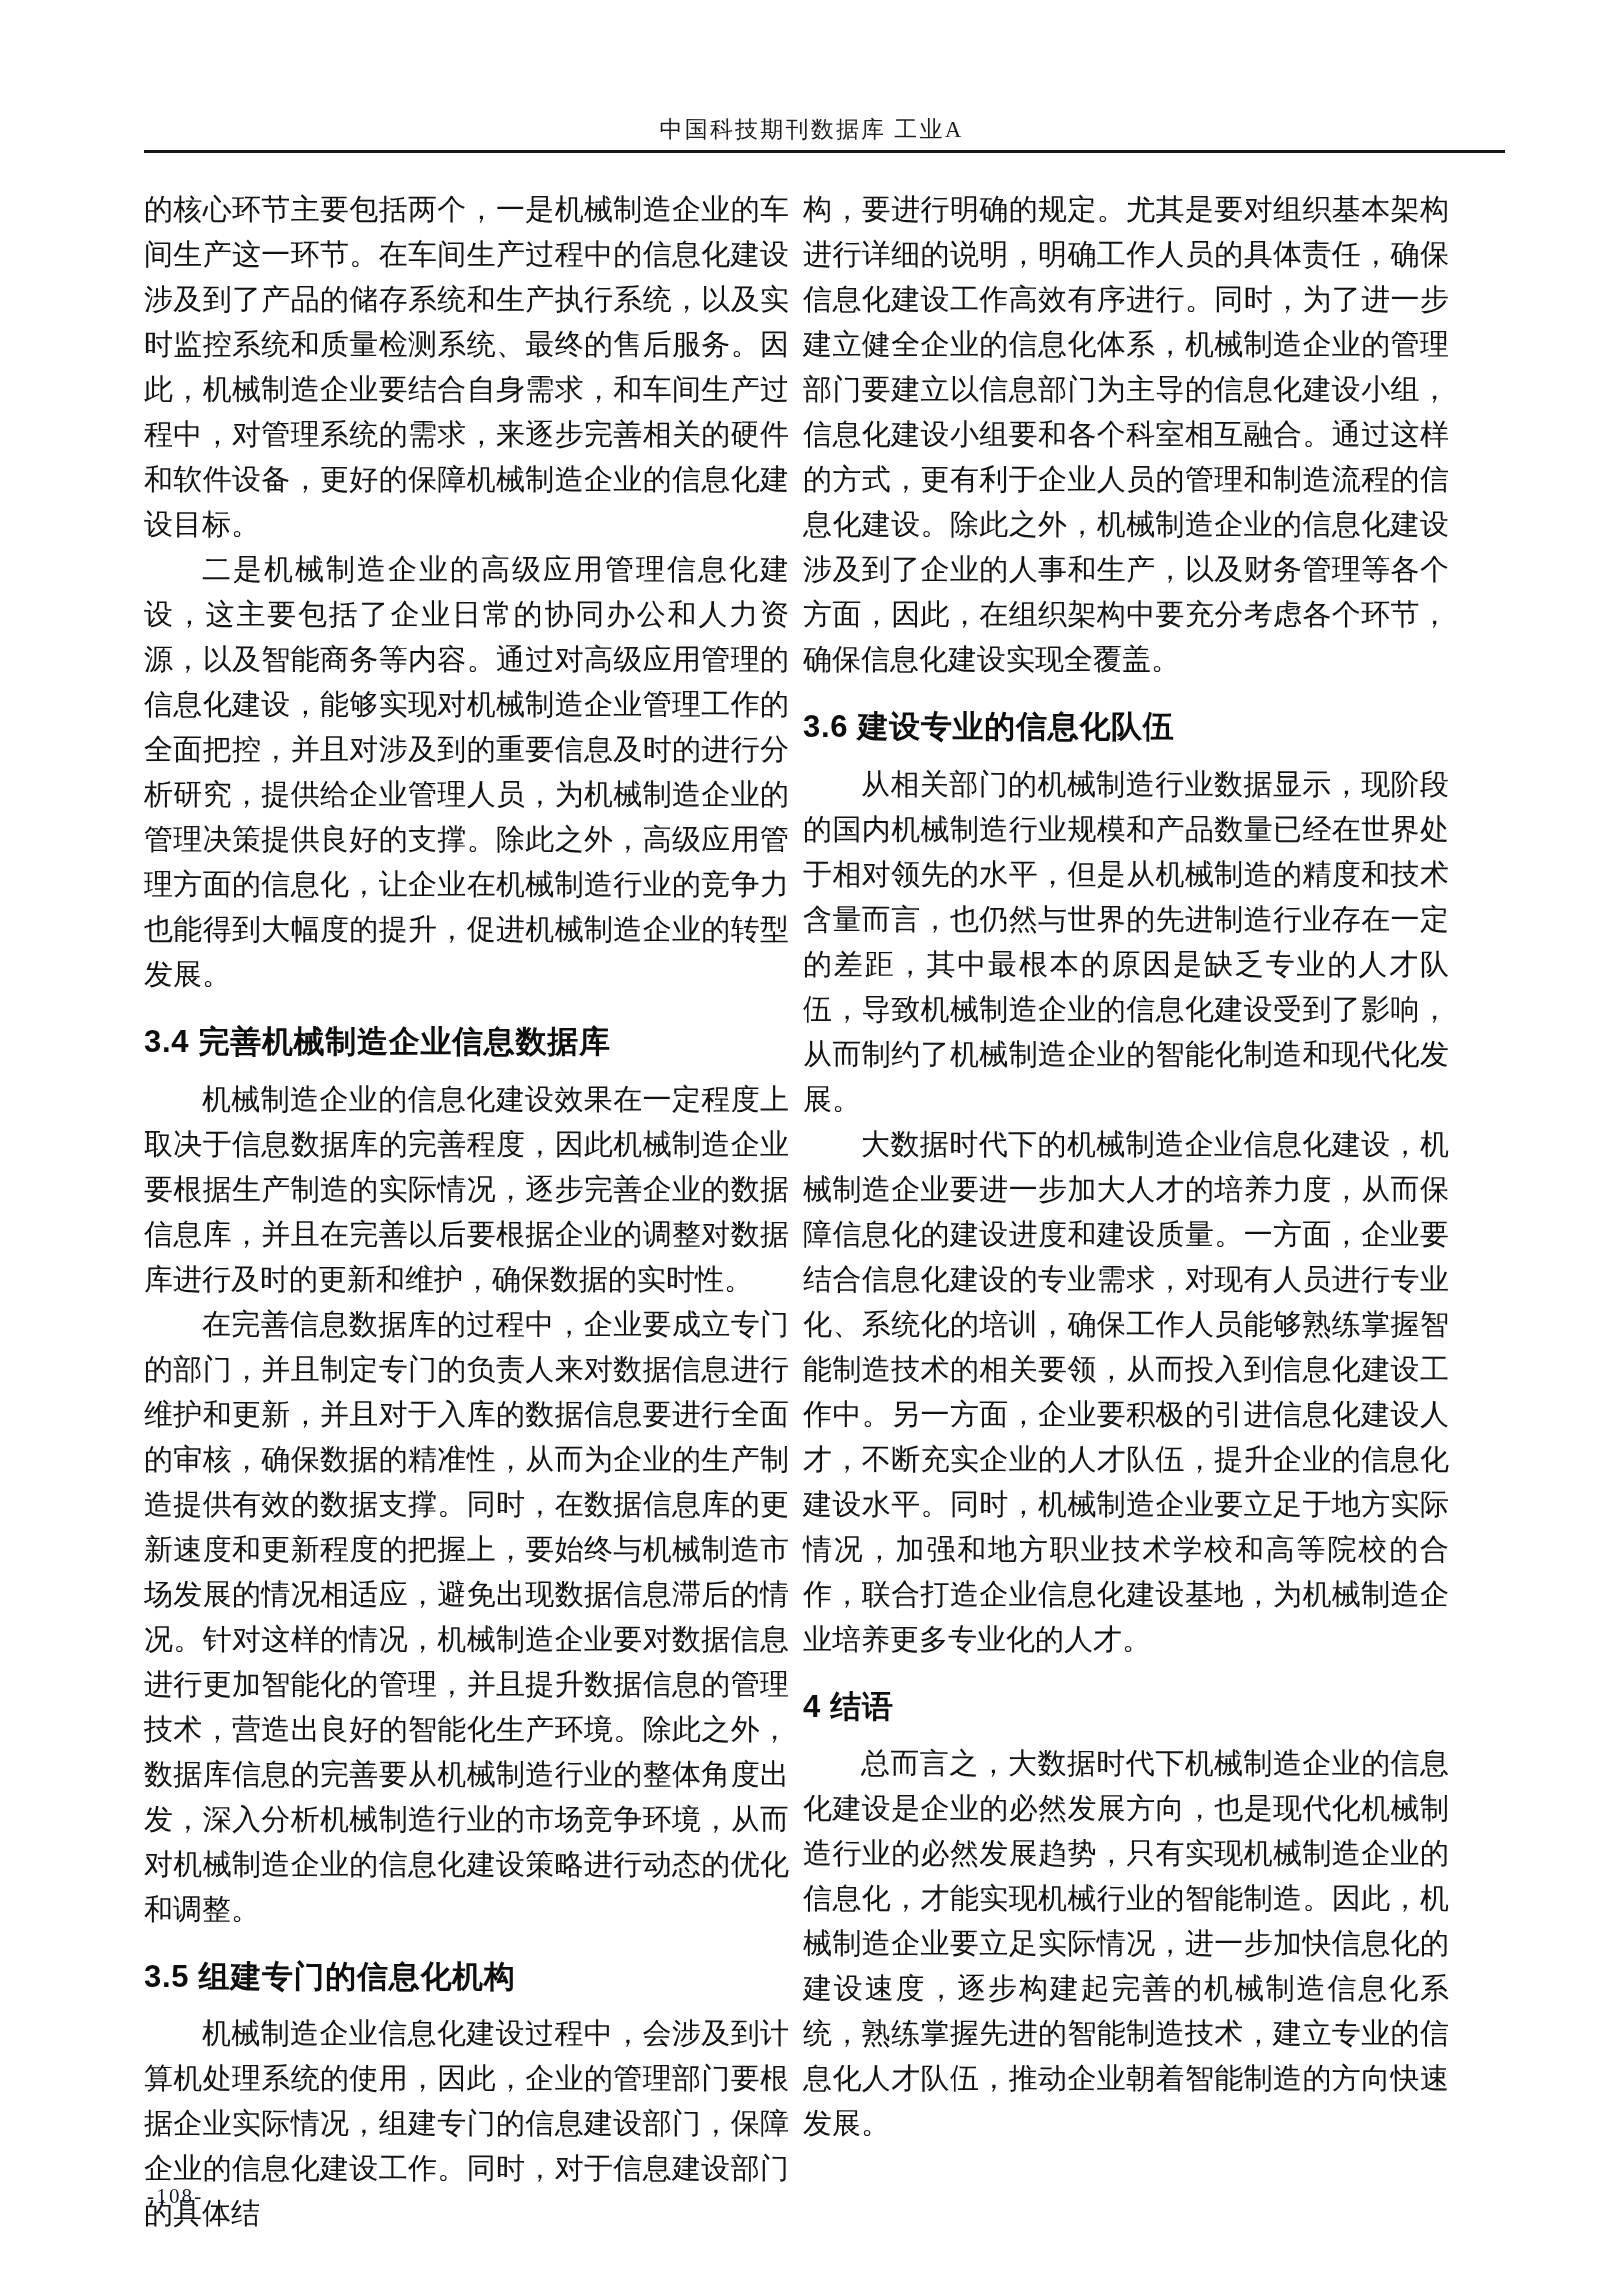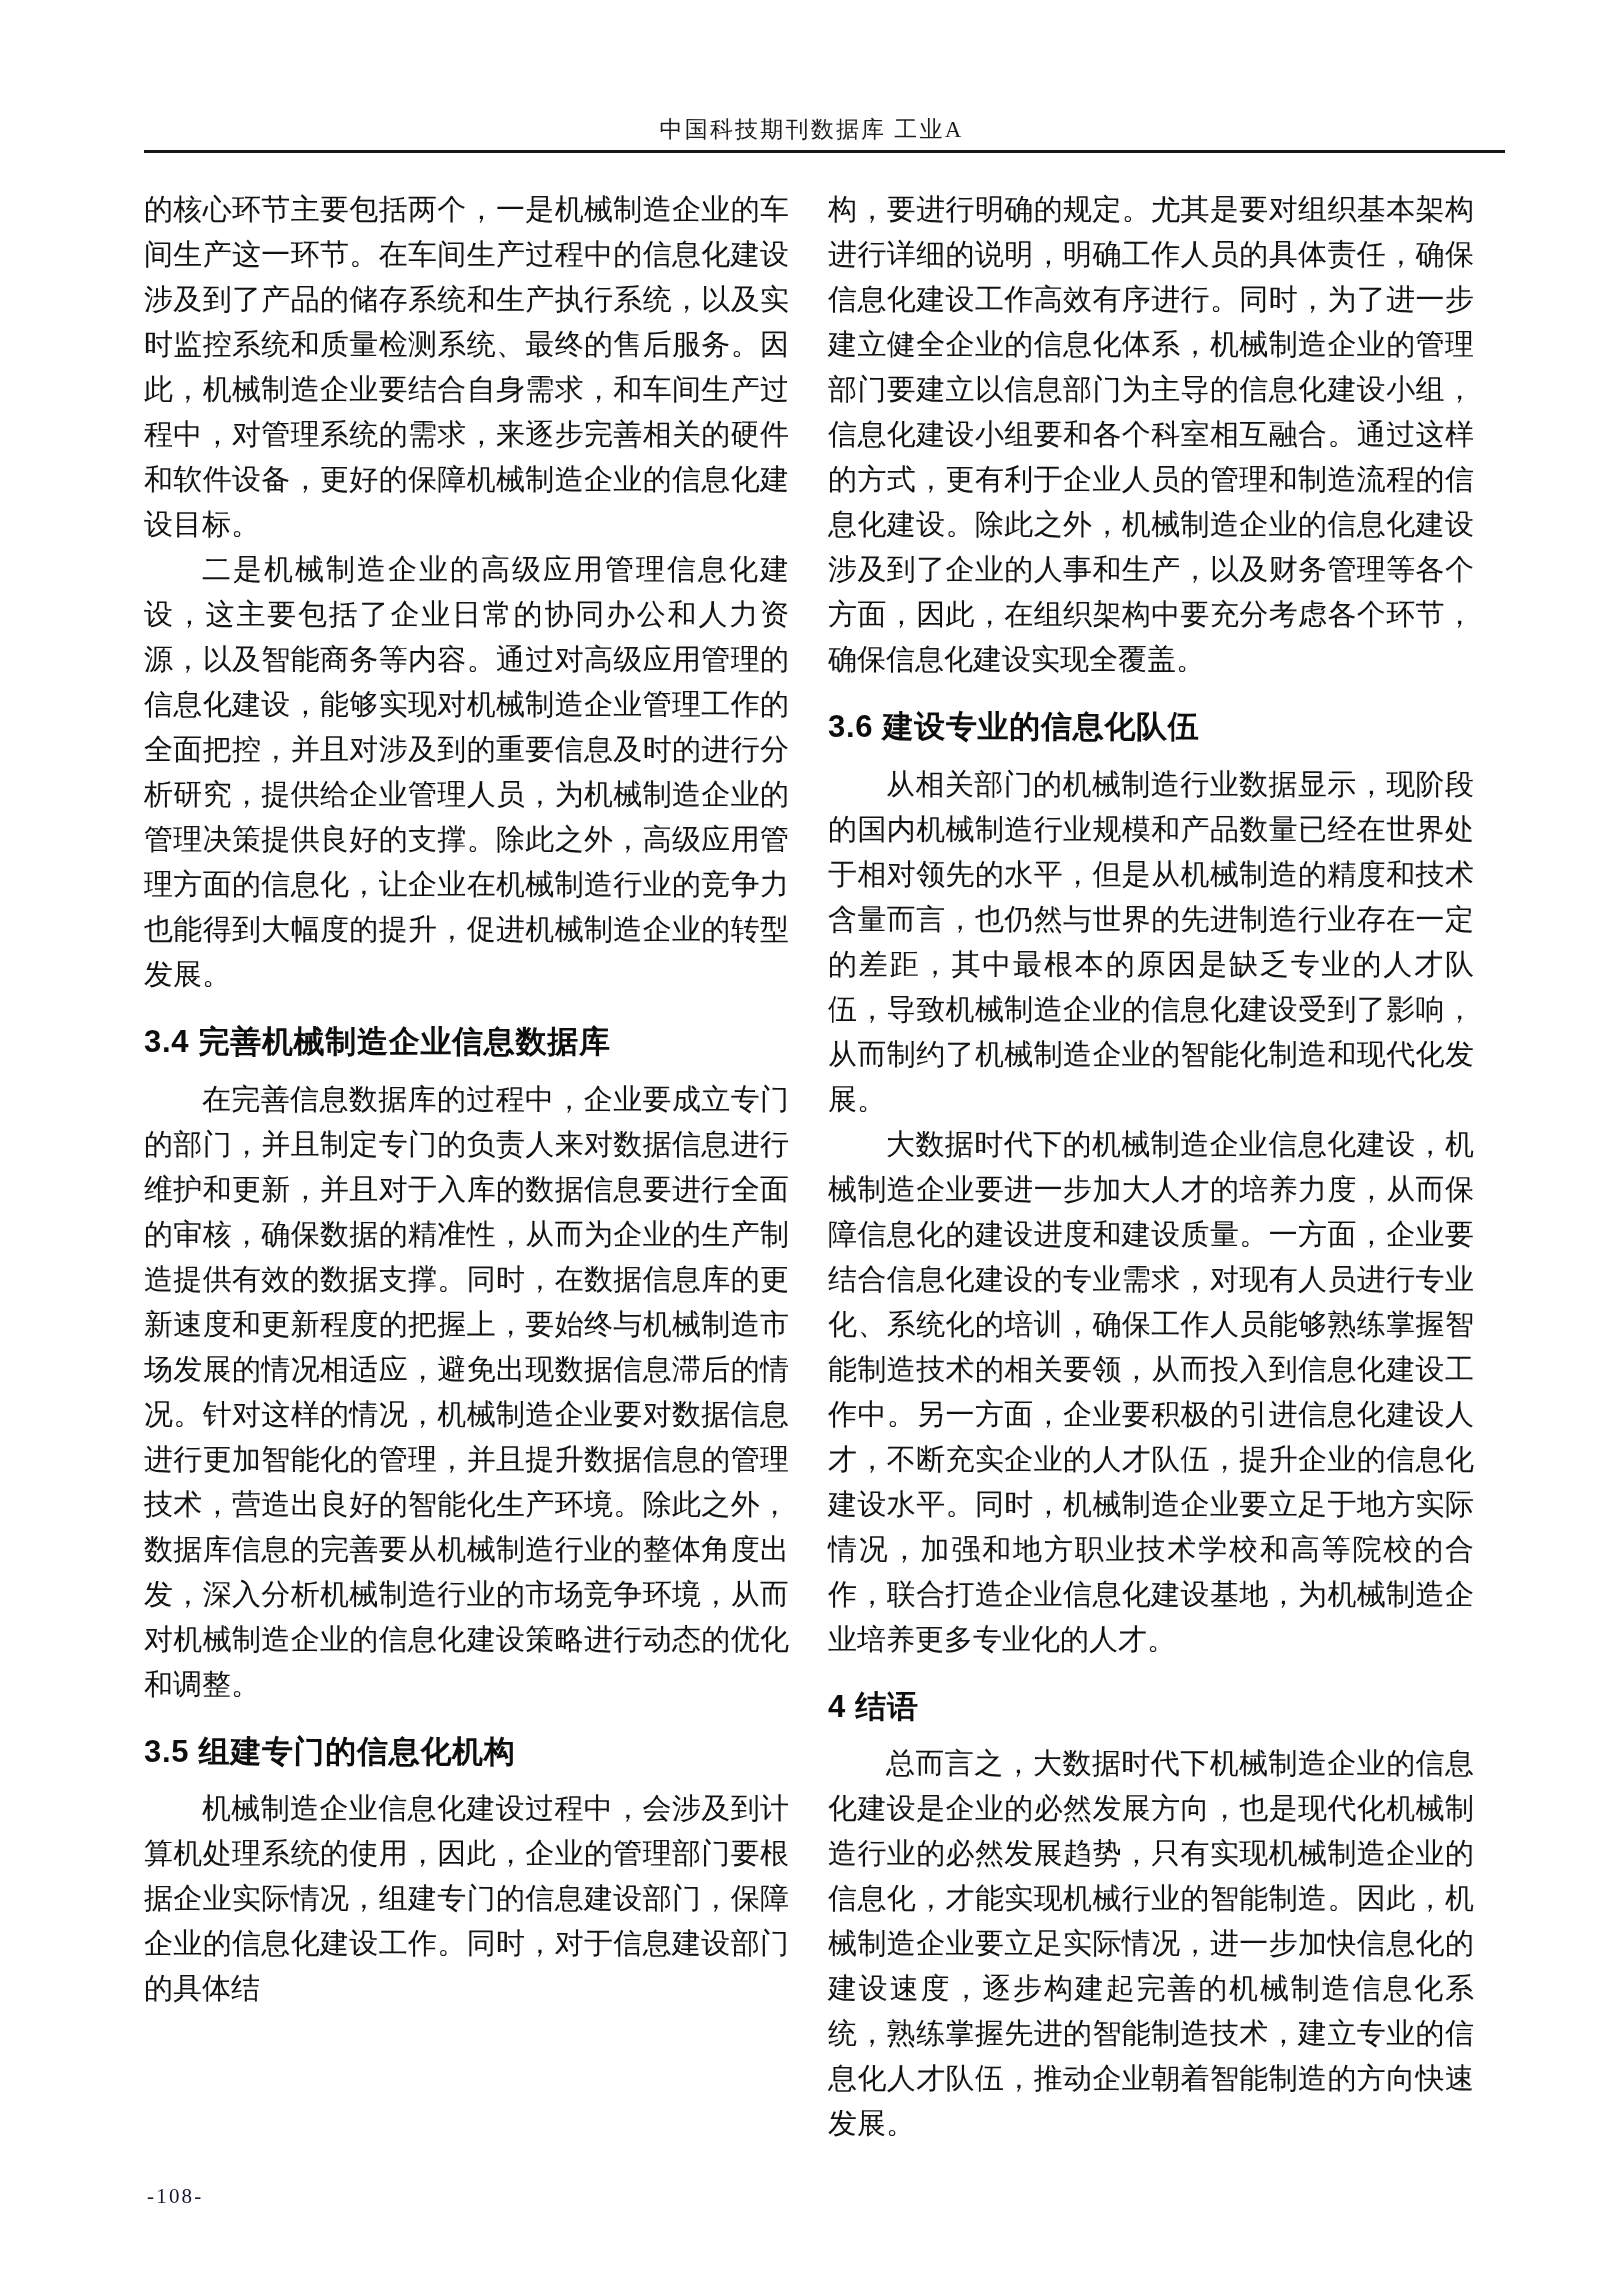--- a/index.html
+++ b/index.html
@@ -40,21 +40,21 @@
     top: 187px;
     width: 645px;
     font-size: 29px;
     line-height: 45px;
     text-align: justify;
     text-justify: inter-ideograph;
     color: #121212;
     word-break: break-all;
   }
   .col-left  { left: 144px;  }
-  .col-right { left: 828px; width: 646px; }
+  .col-right { left: 803px; width: 646px; }
   p.para { margin: 0; }
   p.para.indent { text-indent: 2em; }
   h2.sec {
     font-family: Liberation Sans, sans-serif;
     font-weight: 700;
     font-size: 31px;
     line-height: 48px;
     margin: 21px 0 10.5px 0;
     text-align: left;
     letter-spacing: 0.7px;
@@ -77,20 +77,21 @@
 <div class="page">
 
   <div class="header-title">中国科技期刊数据库 工业A</div>
 
   <div class="header-rule"></div>
 
   <div class="col col-left">
     <p class="para">的核心环节主要包括两个，一是机械制造企业的车间生产这一环节。在车间生产过程中的信息化建设涉及到了产品的储存系统和生产执行系统，以及实时监控系统和质量检测系统、最终的售后服务。因此，机械制造企业要结合自身需求，和车间生产过程中，对管理系统的需求，来逐步完善相关的硬件和软件设备，更好的保障机械制造企业的信息化建设目标。</p>
     <p class="para indent">二是机械制造企业的高级应用管理信息化建设，这主要包括了企业日常的协同办公和人力资源，以及智能商务等内容。通过对高级应用管理的信息化建设，能够实现对机械制造企业管理工作的全面把控，并且对涉及到的重要信息及时的进行分析研究，提供给企业管理人员，为机械制造企业的管理决策提供良好的支撑。除此之外，高级应用管理方面的信息化，让企业在机械制造行业的竞争力也能得到大幅度的提升，促进机械制造企业的转型发展。</p>
     <h2 class="sec">3.4 完善机械制造企业信息数据库</h2>
+    <p class="para indent">机械制造企业的信息化建设效果在一定程度上取决于信息数据库的完善程度，因此机械制造企业要根据生产制造的实际情况，逐步完善企业的数据信息库，并且在完善以后要根据企业的调整对数据库进行及时的更新和维护，确保数据的实时性。</p>
     <p class="para indent">在完善信息数据库的过程中，企业要成立专门的部门，并且制定专门的负责人来对数据信息进行维护和更新，并且对于入库的数据信息要进行全面的审核，确保数据的精准性，从而为企业的生产制造提供有效的数据支撑。同时，在数据信息库的更新速度和更新程度的把握上，要始终与机械制造市场发展的情况相适应，避免出现数据信息滞后的情况。针对这样的情况，机械制造企业要对数据信息进行更加智能化的管理，并且提升数据信息的管理技术，营造出良好的智能化生产环境。除此之外，数据库信息的完善要从机械制造行业的整体角度出发，深入分析机械制造行业的市场竞争环境，从而对机械制造企业的信息化建设策略进行动态的优化和调整。</p>
     <h2 class="sec">3.5 组建专门的信息化机构</h2>
     <p class="para indent">机械制造企业信息化建设过程中，会涉及到计算机处理系统的使用，因此，企业的管理部门要根据企业实际情况，组建专门的信息建设部门，保障企业的信息化建设工作。同时，对于信息建设部门的具体结</p>
   </div>
 
   <div class="col col-right">
     <p class="para">构，要进行明确的规定。尤其是要对组织基本架构进行详细的说明，明确工作人员的具体责任，确保信息化建设工作高效有序进行。同时，为了进一步建立健全企业的信息化体系，机械制造企业的管理部门要建立以信息部门为主导的信息化建设小组，信息化建设小组要和各个科室相互融合。通过这样的方式，更有利于企业人员的管理和制造流程的信息化建设。除此之外，机械制造企业的信息化建设涉及到了企业的人事和生产，以及财务管理等各个方面，因此，在组织架构中要充分考虑各个环节，确保信息化建设实现全覆盖。</p>
     <h2 class="sec">3.6 建设专业的信息化队伍</h2>
     <p class="para indent">从相关部门的机械制造行业数据显示，现阶段的国内机械制造行业规模和产品数量已经在世界处于相对领先的水平，但是从机械制造的精度和技术含量而言，也仍然与世界的先进制造行业存在一定的差距，其中最根本的原因是缺乏专业的人才队伍，导致机械制造企业的信息化建设受到了影响，从而制约了机械制造企业的智能化制造和现代化发展。</p>
     <p class="para indent">大数据时代下的机械制造企业信息化建设，机械制造企业要进一步加大人才的培养力度，从而保障信息化的建设进度和建设质量。一方面，企业要结合信息化建设的专业需求，对现有人员进行专业化、系统化的培训，确保工作人员能够熟练掌握智能制造技术的相关要领，从而投入到信息化建设工作中。另一方面，企业要积极的引进信息化建设人才，不断充实企业的人才队伍，提升企业的信息化建设水平。同时，机械制造企业要立足于地方实际情况，加强和地方职业技术学校和高等院校的合作，联合打造企业信息化建设基地，为机械制造企业培养更多专业化的人才。</p>

